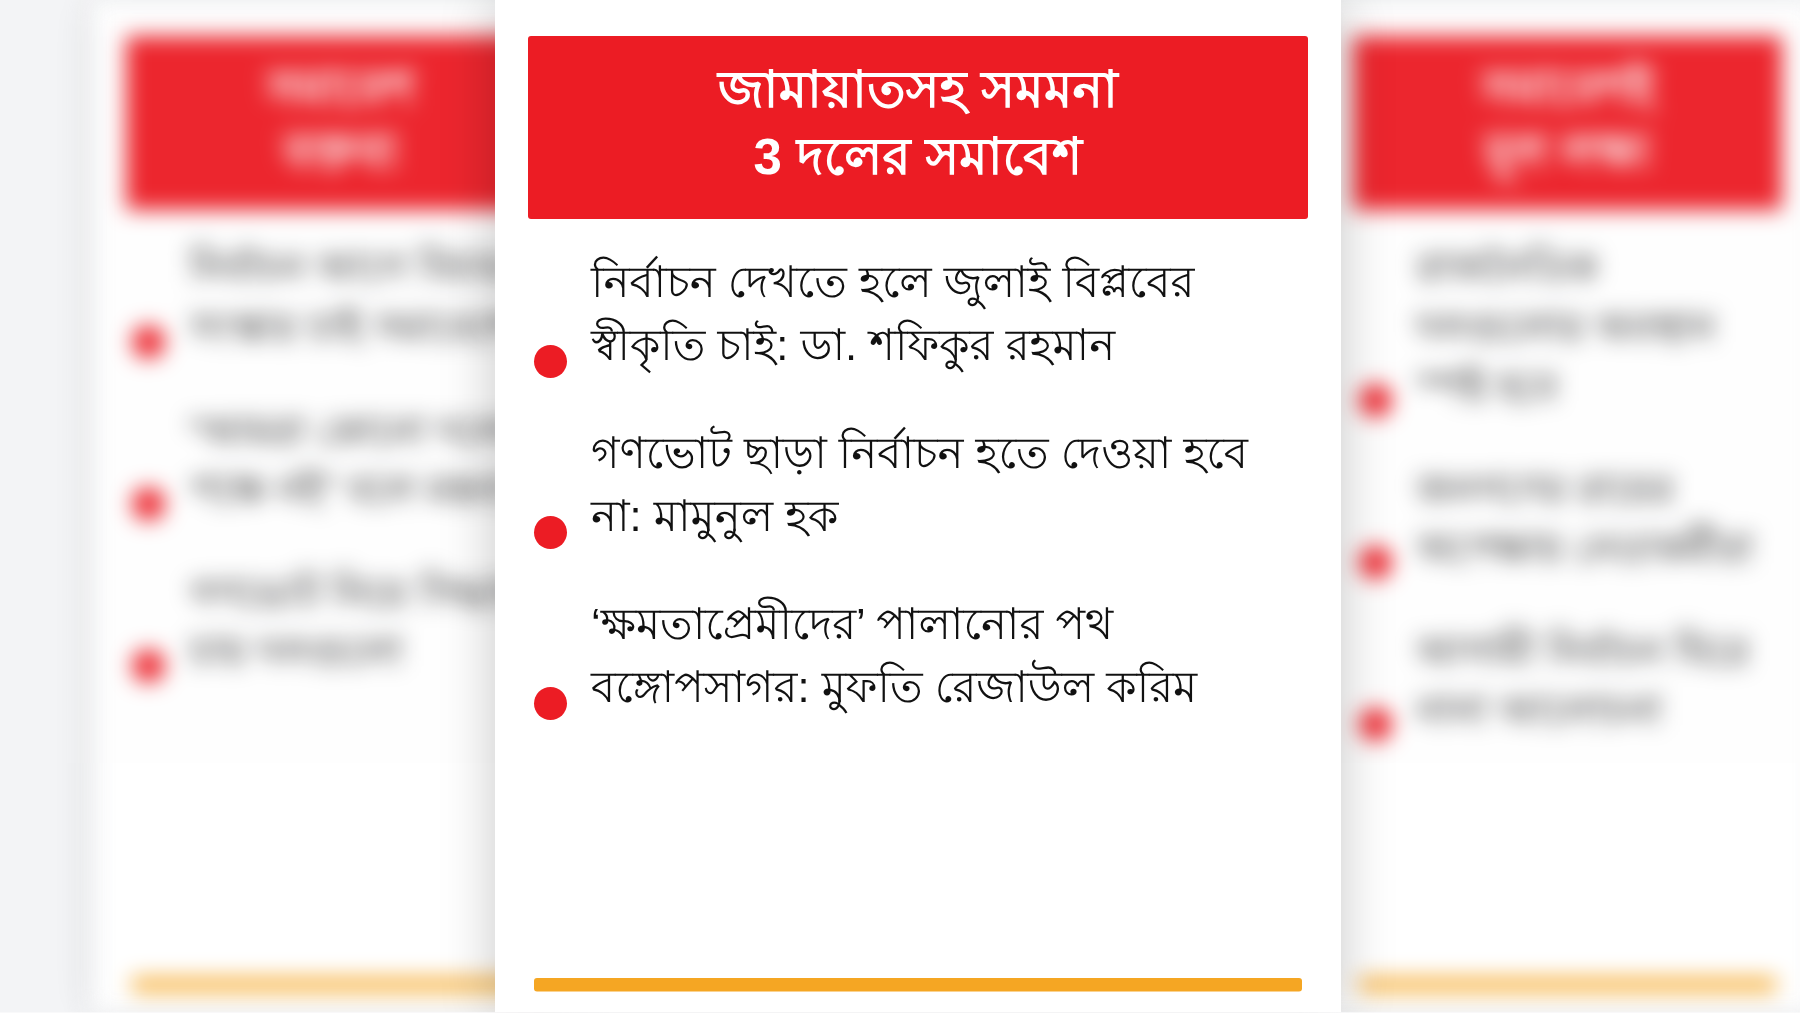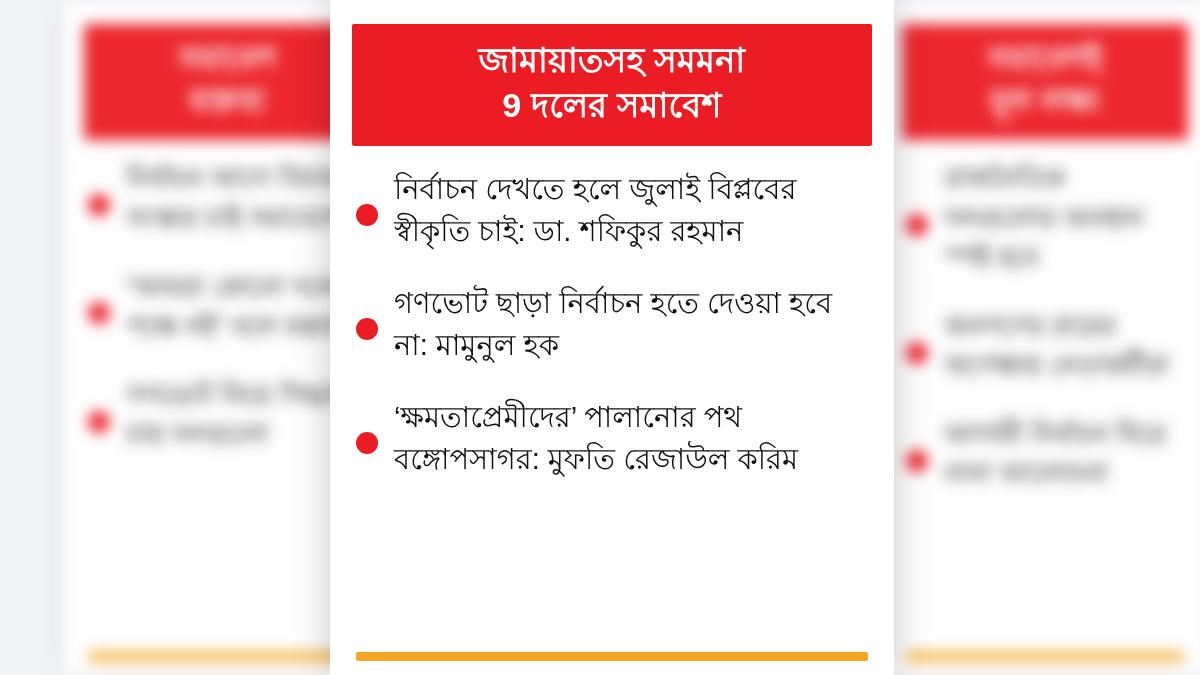--- a/index.html
+++ b/index.html
@@ -71,21 +71,21 @@
   .card-right .banner {
     margin-top: 24px;
   }
 
   
   .bullets {
     margin: 22px 26px 0 26px;
   }
   .bullet-row {
     display: flex;
-    align-items: center;
+    align-items: flex-end;
     margin-bottom: 30px;
   }
   .dot {
     flex: 0 0 auto;
     width: 22px;
     height: 22px;
     border-radius: 50%;
     background: #ec1c24;
     margin-top: 11px;
     margin-right: 16px;
@@ -185,21 +185,21 @@
         <div class="dot"></div>
         <div class="bullet-text">আগামী নির্বাচন ঘিরে নানা আলোচনা</div>
       </div>
     </div>
     <div class="accent-rule"></div>
   </div>
 
   <div class="card card-main">
     <div class="banner">
       <div class="banner-line">জামায়াতসহ সমমনা</div>
-      <div class="banner-line">9 দলের সমাবেশ</div>
+      <div class="banner-line">3 দলের সমাবেশ</div>
     </div>
 
     <div class="bullets">
       <div class="bullet-row">
         <div class="dot"></div>
         <div class="bullet-text">নির্বাচন দেখতে হলে জুলাই বিপ্লবের স্বীকৃতি চাই: ডা. শফিকুর রহমান</div>
       </div>
       <div class="bullet-row">
         <div class="dot"></div>
         <div class="bullet-text">গণভোট ছাড়া নির্বাচন হতে দেওয়া হবে না: মামুনুল হক</div>

